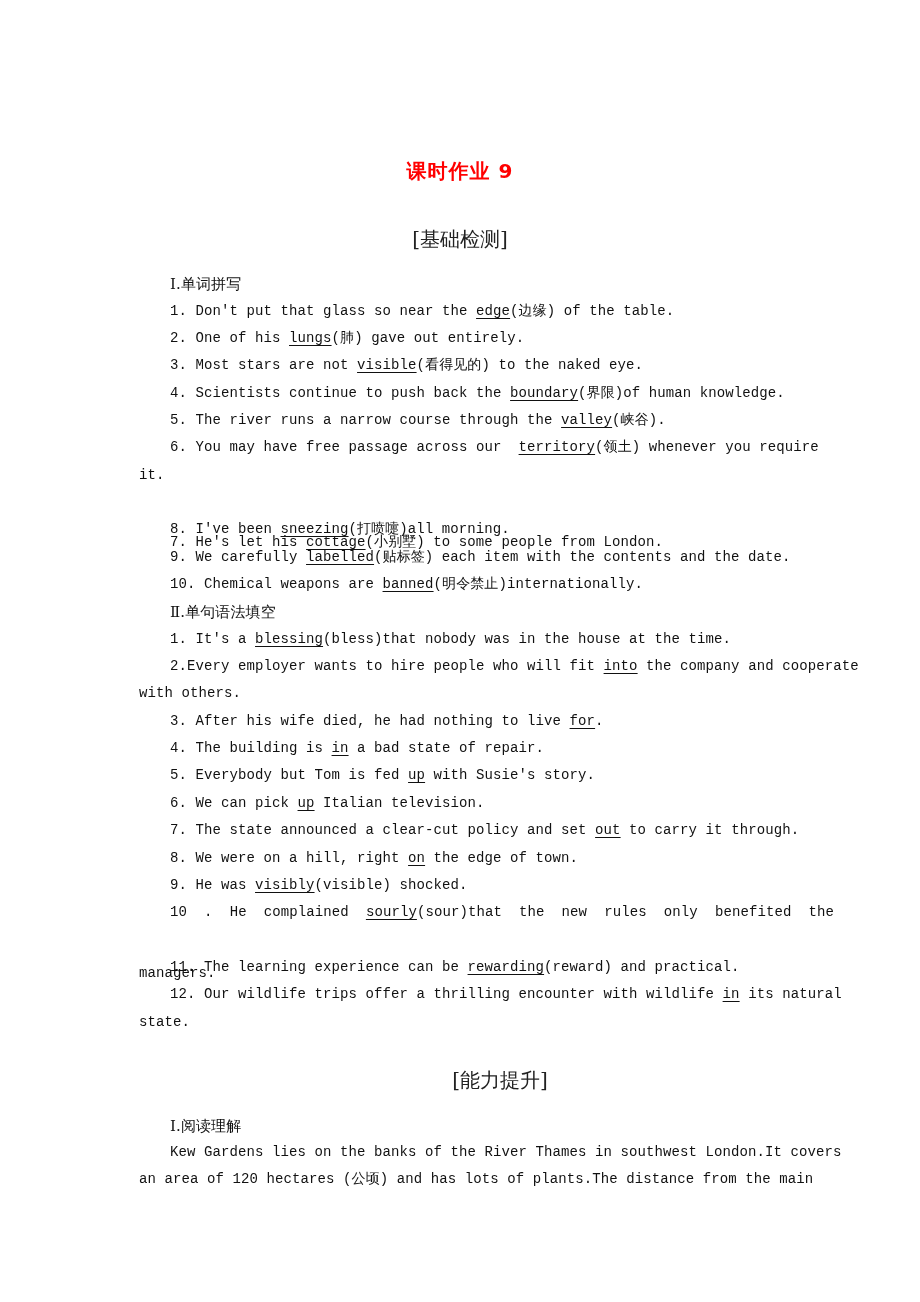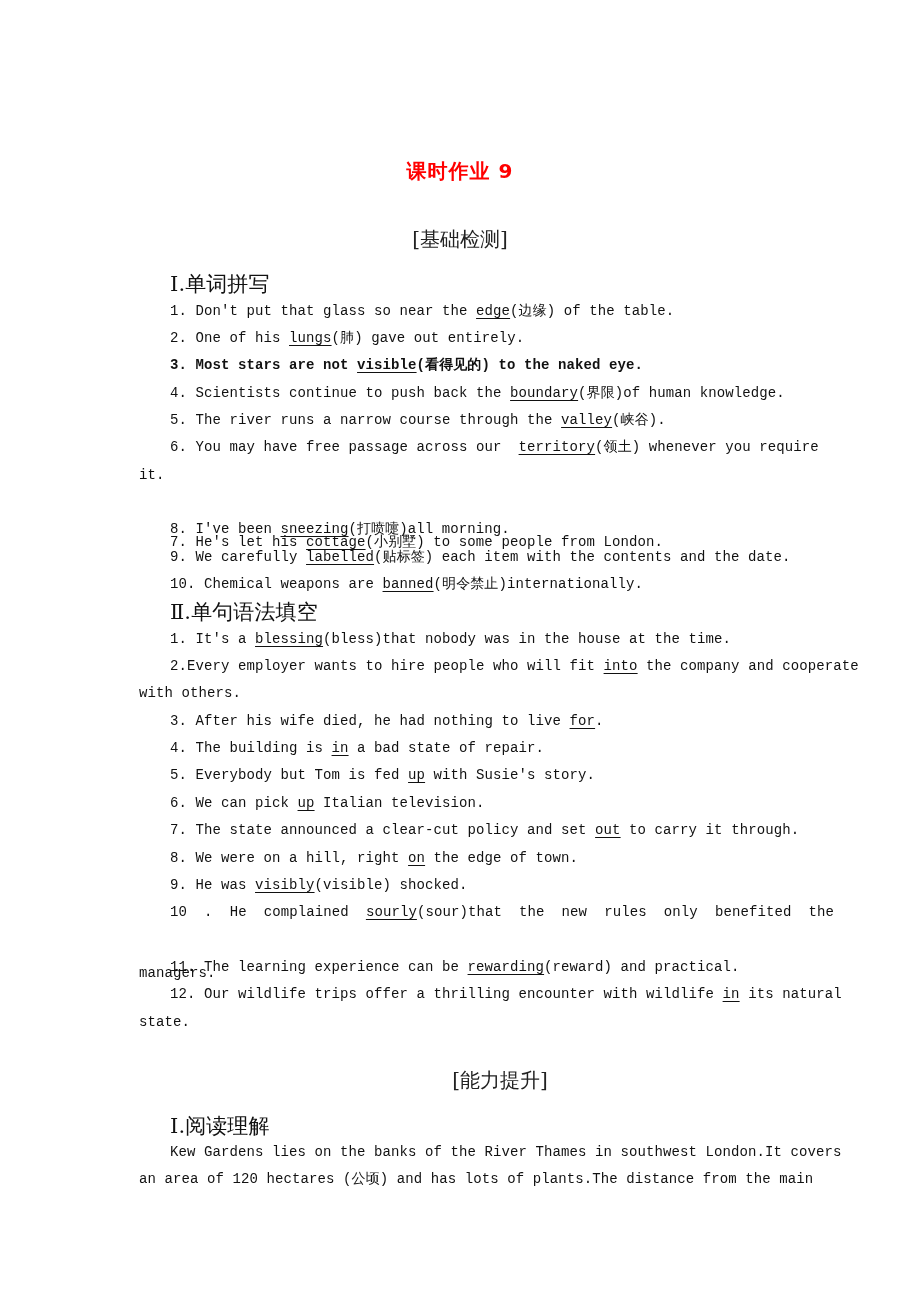--- a/index.html
+++ b/index.html
@@ -48,21 +48,21 @@
       left: 139px;
       width: 700px;
       font-size: 14px;
       line-height: 18px;
       white-space: pre;
       letter-spacing: 0.1px;
     }
     .indent { left: 170px; }
     .sub-heading {
       font-family: "DejaVu Serif", "Liberation Serif", serif;
-      font-size: 21px;
+      font-size: 15px;
     }
     .ans {
       text-decoration: underline;
       text-underline-offset: 3px;
     }
     .justify {
       white-space: normal;
       text-align: justify;
       text-align-last: justify;
       width: 664px;
@@ -74,21 +74,21 @@
 <div class="page">
 
   <div class="title">课时作业 9</div>
 
   <div class="section-heading" style="top:226px;">[基础检测]</div>
 
   <div class="line indent sub-heading" style="top:275px;">Ⅰ.单词拼写</div>
 
   <div class="line indent" style="top:302px;"><span>1. </span><span>Don't put that glass so near the </span><span class="ans">edge</span><span>(边缘) of the table.</span></div>
   <div class="line indent" style="top:329px;"><span>2. </span><span>One of his </span><span class="ans">lungs</span><span>(肺) gave out entirely.</span></div>
-  <div class="line indent" style="top:356px;font-weight:bold;"><span>3. </span><span>Most stars are not </span><span class="ans">visible</span><span>(看得见的) to the naked eye.</span></div>
+  <div class="line indent" style="top:356px;"><span>3. </span><span>Most stars are not </span><span class="ans">visible</span><span>(看得见的) to the naked eye.</span></div>
   <div class="line indent" style="top:384px;"><span>4. </span><span>Scientists continue to push back the </span><span class="ans">boundary</span><span>(界限)of human knowledge.</span></div>
   <div class="line indent" style="top:411px;"><span>5. </span><span>The river runs a narrow course through the </span><span class="ans">valley</span><span>(峡谷).</span></div>
   <div class="line indent" style="top:438px;"><span>6. </span><span>You may have free passage across our  </span><span class="ans">territory</span><span>(领土) whenever you require</span></div>
   <div class="line" style="top:466px;">it.</div>
   <div class="line indent" style="top:493px;margin-top:40px;"><span>7. </span><span>He's let his </span><span class="ans">cottage</span><span>(小别墅) to some people from London.</span></div>
   <div class="line indent" style="top:520px;"><span>8. </span><span>I've been </span><span class="ans">sneezing</span><span>(打喷嚏)all morning.</span></div>
   <div class="line indent" style="top:548px;"><span>9. </span><span>We carefully </span><span class="ans">labelled</span><span>(贴标签) each item with the contents and the date.</span></div>
   <div class="line indent" style="top:575px;"><span>10. </span><span>Chemical weapons are </span><span class="ans">banned</span><span>(明令禁止)internationally.</span></div>
 
   <div class="line indent sub-heading" style="top:603px;">Ⅱ.单句语法填空</div>

